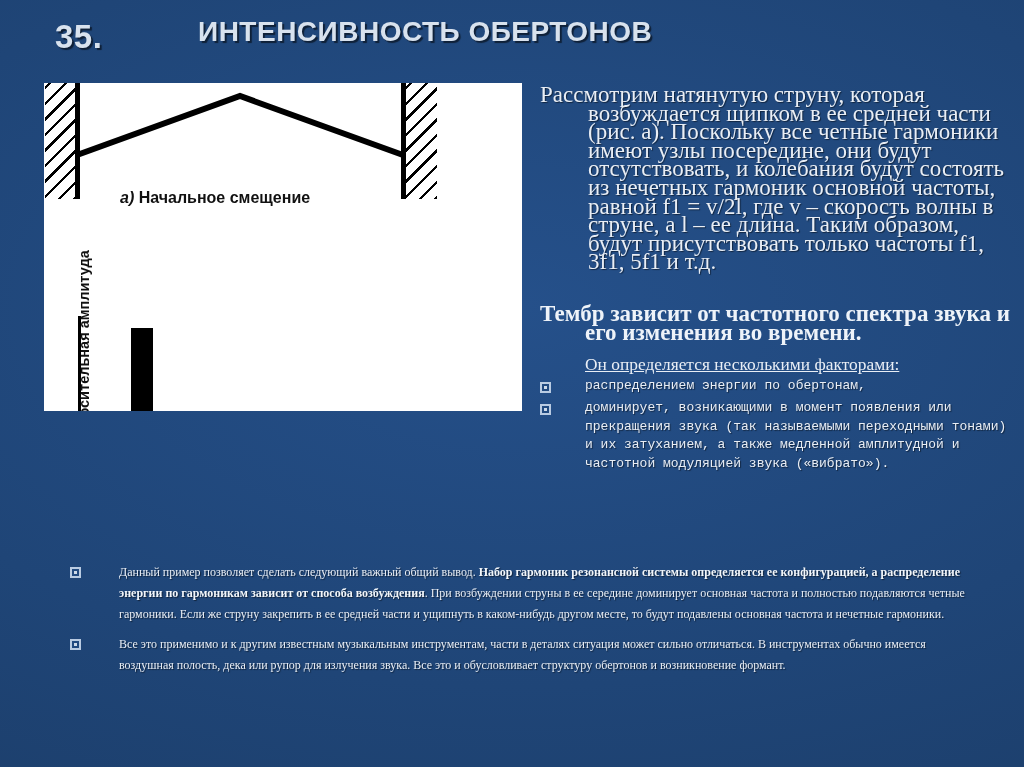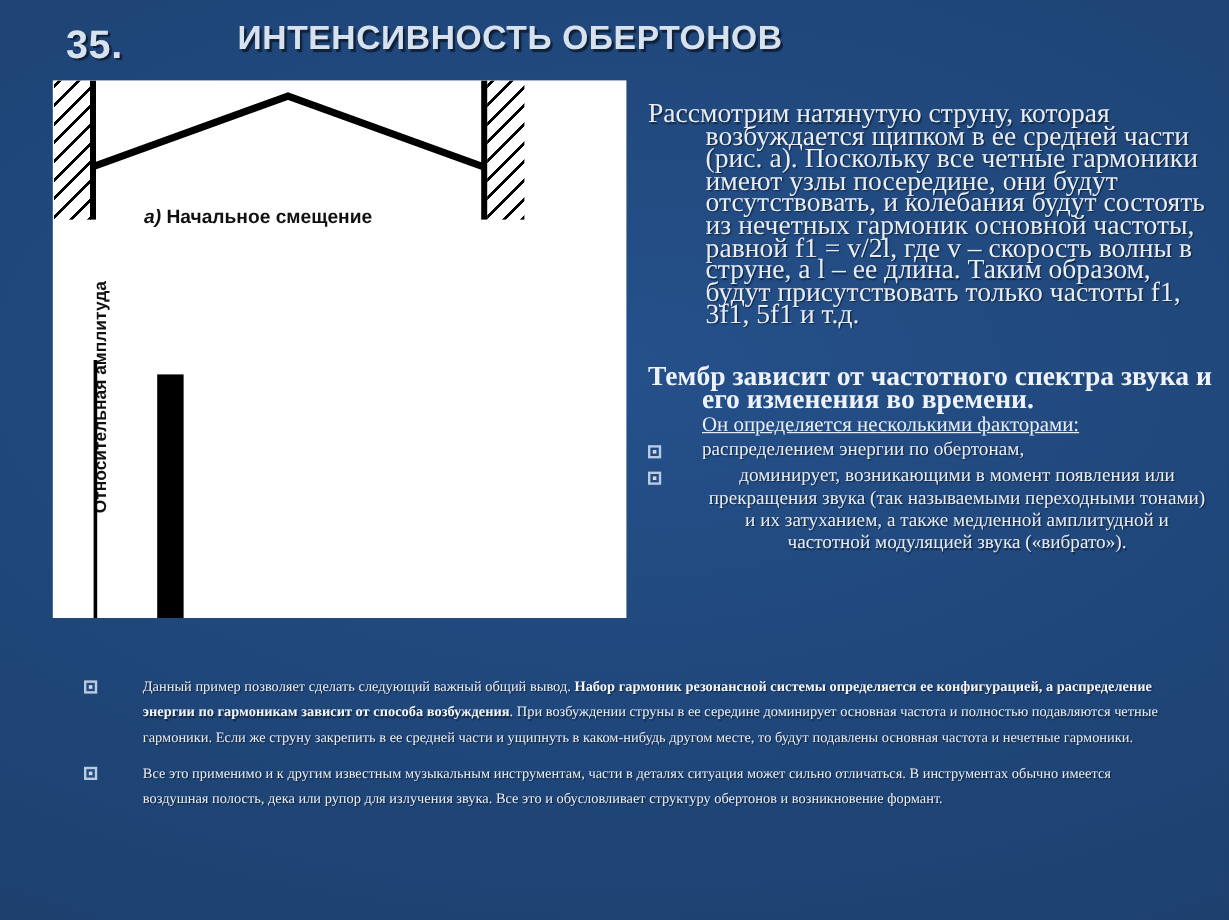--- a/index.html
+++ b/index.html
@@ -39,22 +39,22 @@
     color: #d8e2ee;
     text-shadow: 2px 2px 1px rgba(0,0,0,0.55);
     white-space: nowrap;
   }
   #title-num { left: 55px; top: 10px; }
   #title-main { left: 198px; top: 8px; font-size: 28px; }
 
   
   #figure-panel {
     position: absolute;
-    left: 44px; top: 67px;
-    width: 478px; height: 448px;
+    left: 44px; top: 83px;
+    width: 478px; height: 328px;
     background: #ffffff;
     overflow: hidden;
   }
 
   
   #string-diagram {
     position: absolute;
     left: 0; top: 0;
     width: 478px; height: 148px;
   }
@@ -151,21 +151,21 @@
   #timbre-block { margin-top: 32px; }
   #timbre-bold {
     font-weight: bold;
     font-size: 23px;
     line-height: 19px;
     color: #eef3f9;
     padding-left: 45px;
     text-indent: -45px;
   }
   #timbre-sub {
-    margin-top: 2px;
+    margin-top: 13px;
     padding-left: 45px;
     font-size: 17.4px;
     line-height: 19px;
     text-decoration: underline;
     color: #e9eef5;
   }
   .bullet-row {
     display: flex;
     align-items: flex-start;
     margin-top: 3px;
@@ -182,25 +182,24 @@
   }
   .sq-bullet::after {
     content: "";
     position: absolute;
     left: 2px; top: 2px;
     width: 3px; height: 3px;
     background: #cdd9e8;
   }
   .bullet-text {
     color: #e9eef5;
-    font-family: Liberation Serif, serif;
-    font-size: 16px;
+    font-family: Liberation Mono, monospace;
+    font-size: 13px;
     line-height: 18.8px;
     text-shadow: 1px 1px 1px rgba(0,0,0,0.5);
-    text-align: center;
   }
   #bullet-energy .bullet-text { padding-left: 34px; }
   #bullet-transient .bullet-text { padding-left: 34px; }
 
   
   #bottom-col {
     position: absolute;
     left: 70px; top: 562px;
     width: 900px;
   }

